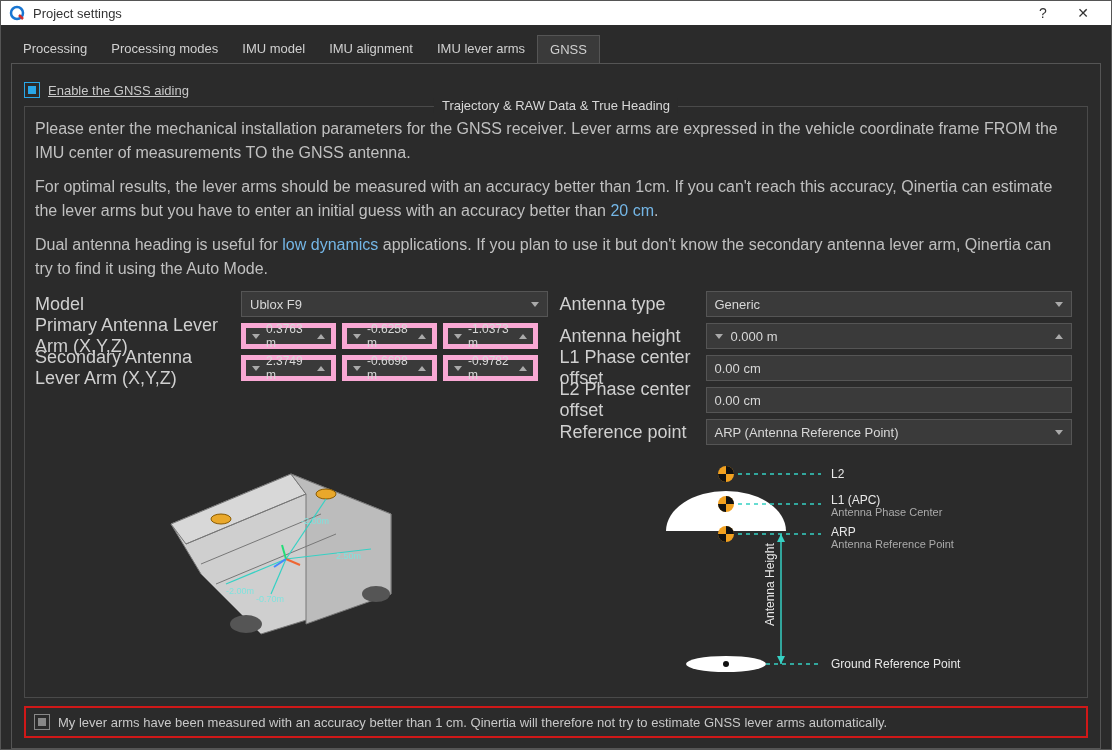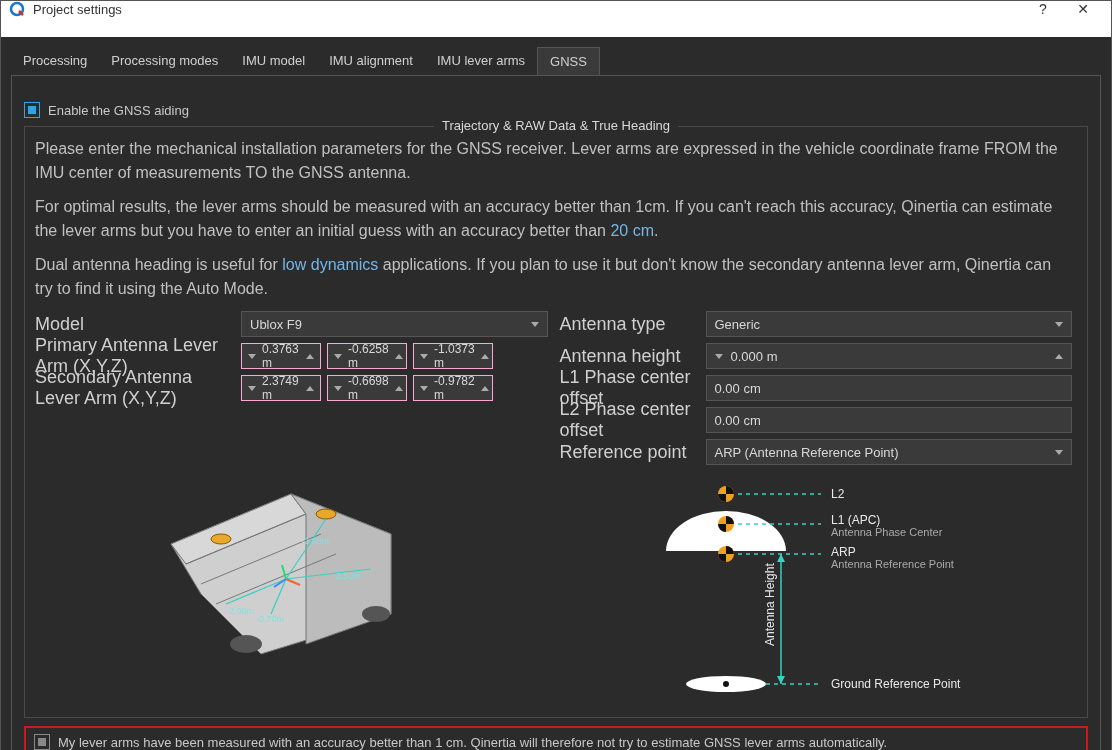--- a/index.html
+++ b/index.html
@@ -1,44 +1,44 @@
 <!DOCTYPE html>
 <html><head>
 <meta charset="utf-8">
 <style>
 * { box-sizing: border-box; margin: 0; padding: 0; }
 body { font-family: "Segoe UI", Arial, sans-serif; font-size: 13px; color: #c8c8c8; background: #fff; width: 1112px; height: 750px; overflow: hidden; }
-.window { width: 1112px; height: 750px; background: #fff; border: 1px solid #555; display: flex; flex-direction: column; gap: 20px; }
+.window { width: 1112px; height: 750px; background: #fff; border: 1px solid #555; display: flex; flex-direction: column; }
 .titlebar { height: 30px; background: #fff; display: flex; align-items: center; padding: 0 8px; color: #333; }
 .titlebar .logo { width: 16px; height: 16px; margin-right: 8px; display:flex; align-items:center; justify-content:center; }
 .titlebar .title { flex: 1; font-size: 13px; }
 .titlebar .help { width: 40px; text-align: center; cursor: pointer; font-size: 14px; }
 .titlebar .close { width: 40px; text-align: center; cursor: pointer; font-size: 14px; }
 .body { flex: 1; background: #2b2b2b; padding: 10px 10px 0 10px; display:flex; flex-direction:column; }
 .tabs { display: flex; gap: 0; }
 .tab { padding: 6px 12px; color: #d0d0d0; cursor: pointer; font-size: 13px; text-align: right; }
 .tab.active { background: #3a3a3a; border: 1px solid #555; border-bottom: none; }
 .panel { border: 1px solid #555; padding: 10px 12px; flex:1; position: relative; background: #2b2b2b; }
-.checkbox-row { display:flex; align-items:center; margin: 16px 0 8px 0; }
+.checkbox-row { display:flex; align-items:center; margin: 8px 0 8px 0; text-decoration: underline; }
 .chk { width:16px; height:16px; border:1px solid #29a7e8; margin-right:8px; display:flex; align-items:center; justify-content:center; }
 .chk.filled::after { content:''; width:8px; height:8px; background:#29a7e8; }
 .chk.grey { border-color:#888; }
 .chk.grey.filled::after { background:#888; }
 .fieldset { position: relative; border:1px solid #4a4a4a; padding: 10px 15px 6px 10px; margin-top: 4px; }
 .fieldset .legend { position:absolute; top:-9px; left:50%; transform:translateX(-50%); background:#2b2b2b; padding:0 8px; color:#d8d8d8; font-size:13px; white-space:nowrap; }
 .desc { color:#c0c0c0; font-size:16px; line-height:1.5; margin-bottom:10px; }
 .blue { color:#74b6e6; }
 .cols { display:flex; gap:12px; margin-top:6px; }
 .col { flex:1; display:flex; flex-direction:column; gap:6px; }
 .row { display:flex; align-items:center; gap:6px; height:26px; }
 .row .lbl { color:#d0d0d0; font-size:18px; }
 .select { flex:1; background:#3a3a3a; border:1px solid #555; height:26px; display:flex; align-items:center; justify-content:space-between; padding:0 8px; color:#d8d8d8; cursor:pointer; }
 .select .tri { width:0; height:0; border-left:4px solid transparent; border-right:4px solid transparent; border-top:5px solid #aaa; }
 .spin-group { display:flex; gap:6px; }
-.spin { width:80px; background:#3a3a3a; border:1px solid #f9a8d4; height:26px; display:flex; align-items:center; color:#d8d8d8; position:relative; }
+.spin { width:95px; background:#3a3a3a; border:5px solid #f9a8d4; height:26px; display:flex; align-items:center; color:#d8d8d8; position:relative; }
 .spin .tri-dn { width:0;height:0;border-left:4px solid transparent;border-right:4px solid transparent;border-top:5px solid #aaa; margin:0 6px; }
 .spin .val { flex:1; font-size:12px; }
 .spin .tri-up { width:0;height:0;border-left:4px solid transparent;border-right:4px solid transparent;border-bottom:5px solid #aaa; margin:0 6px; }
 .numinput { flex:1; background:#3a3a3a; border:1px solid #555; height:26px; display:flex; align-items:center; padding:0 8px; color:#d8d8d8; }
 .numinput .tri-dn { width:0;height:0;border-left:4px solid transparent;border-right:4px solid transparent;border-top:5px solid #aaa; margin-right:8px; }
 .numinput .tri-up { width:0;height:0;border-left:4px solid transparent;border-right:4px solid transparent;border-bottom:5px solid #aaa; margin-left:8px; }
 .illus { flex:1; display:flex; align-items:center; justify-content:center; position:relative; min-height:240px; }
 .left-lbl { width:200px; flex-shrink:0; }
 .right-lbl { width:140px; flex-shrink:0; }
 .hl-row { background:#333; border:2px solid #d01818; padding:2px 4px; margin-left:-4px; margin-right:-4px; }

